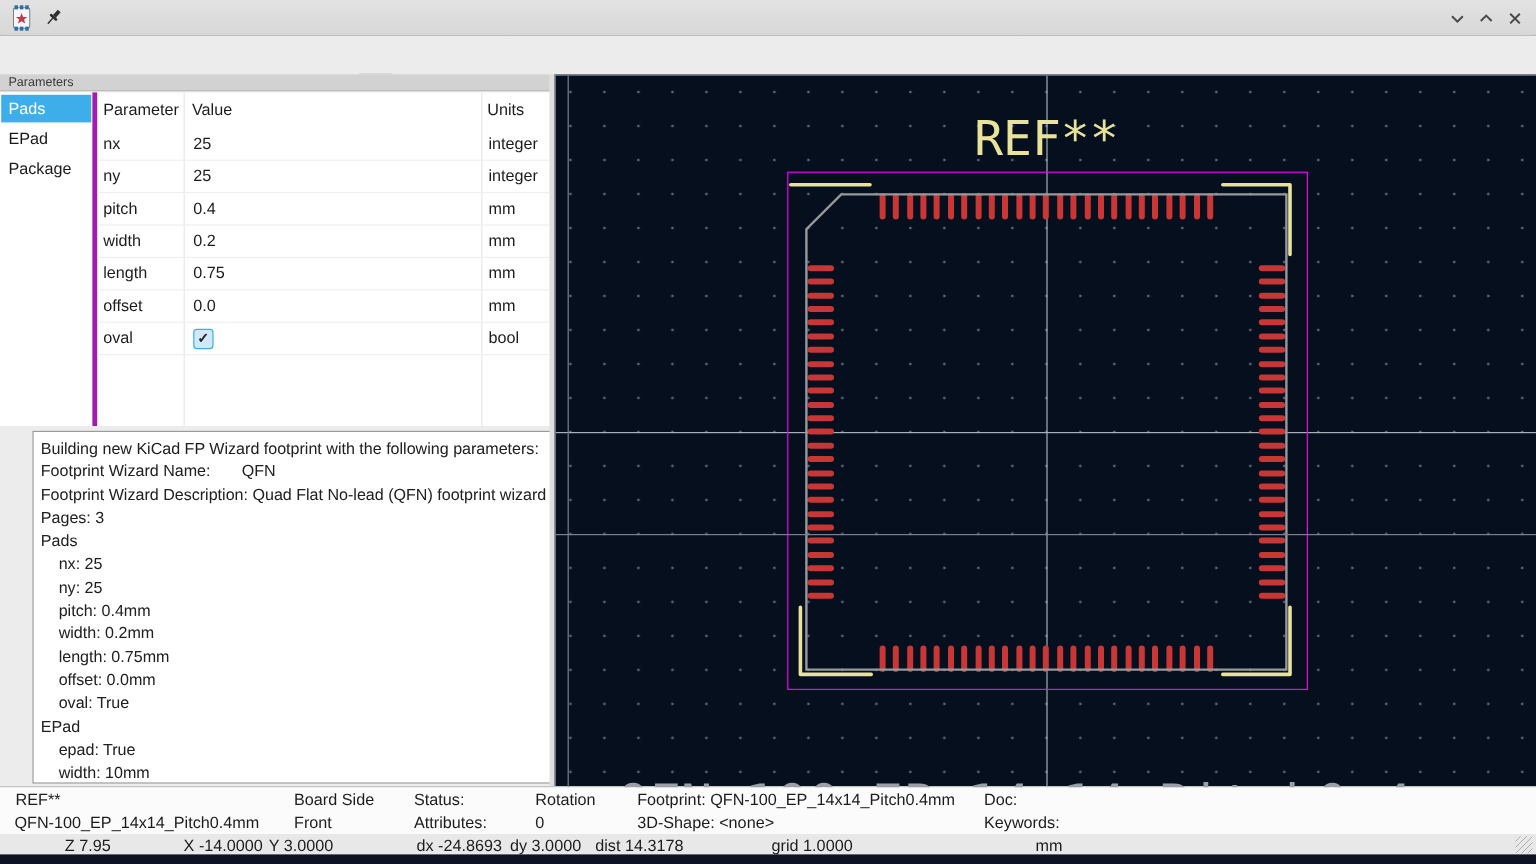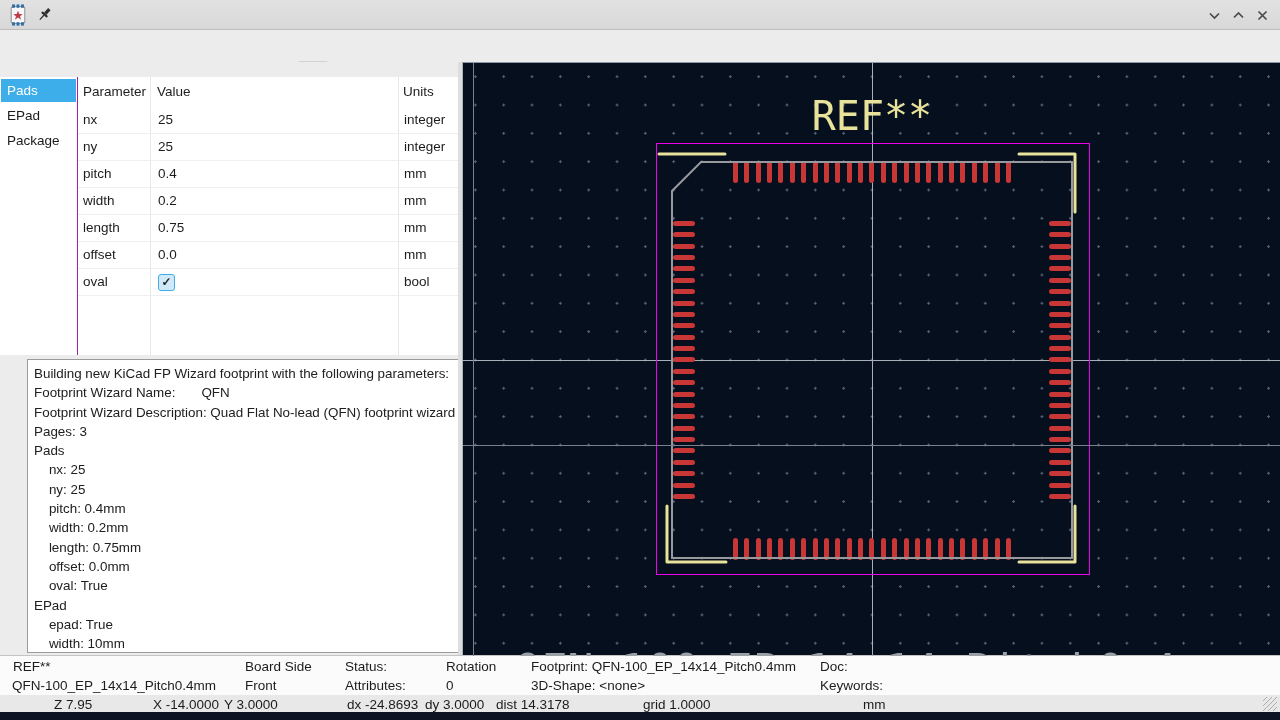--- a/index.html
+++ b/index.html
@@ -20,21 +20,21 @@
   .tsep{position:absolute;top:33px;width:1px;height:25px;background:#c6c6c6;}
   
   .leftpanel{position:absolute;left:0;top:62px;width:458px;height:593px;background:#ececec;}
   .params-header{position:absolute;left:0;top:0;width:458px;height:14px;background:#d2d2d2;
      border-bottom:1px solid #bcbcbc;box-sizing:border-box;font-size:10.5px;color:#3a3a3a;
      padding:1px 0 0 7px;}
   .pagelist{position:absolute;left:0;top:15px;width:77px;height:278px;background:#fff;}
   .page-item{height:23px;line-height:23px;margin:2px 1px 0 1px;padding-left:6px;font-size:13.5px;color:#1a1a1a;}
   .page-item.selected{background:#3daee9;color:#fff;}
   .ptable{position:absolute;left:77px;top:15px;width:381px;height:278px;background:#fff;
-     border-left:1px solid #a21caf;box-sizing:border-box;}
+     border-left:4px solid #a21caf;box-sizing:border-box;}
   .pt-col-sep{position:absolute;top:0;bottom:0;width:1px;background:#e7e7e7;}
   .pt-head{position:absolute;top:0;height:30px;line-height:30px;font-size:13.5px;color:#1c1c1c;}
   .pt-row{position:absolute;left:0;width:100%;height:27px;border-bottom:1px solid #efefef;box-sizing:border-box;}
   .pt-cell{position:absolute;top:0;height:27px;line-height:26px;font-size:13.5px;color:#1c1c1c;white-space:nowrap;}
   .checkbox{position:absolute;left:80px;top:5px;width:15px;height:15px;border:1.5px solid #3daee9;
      border-radius:3px;background:#cfe9f8;text-align:center;line-height:14px;font-size:12px;color:#232629;font-weight:bold;}
   .console{position:absolute;left:2px;top:297px;width:454px;height:294px;background:#fff;
      border:1px solid #9b9b9b;box-sizing:border-box;padding:4px 6px;overflow:hidden;
      font-size:13.4px;line-height:19.3px;color:#202020;white-space:pre;margin-left:25px;}
   .vsplit{position:absolute;left:458px;top:62px;width:4px;height:593px;background:#dedede;}
@@ -199,20 +199,21 @@
         <rect x="5" y="8.5" width="11" height="3" fill="#5a5f66"></rect>
         <rect x="5" y="13" width="14" height="3" fill="#5a5f66"></rect>
         <rect x="5" y="17.5" width="8" height="3" fill="#5a5f66"></rect>
         <circle cx="18.5" cy="18.5" r="6.3" fill="#cf4250"></circle>
         <polygon points="18.5,14.4 14.8,18.4 17.2,18.4 17.2,22.3 19.8,22.3 19.8,18.4 22.2,18.4" fill="#fff"></polygon>
       </svg>
     </div>
   </div>
 
   <div class="leftpanel">
+    <div class="params-header">Parameters</div>
     <div class="pagelist">
         <div class="page-item selected">Pads</div>
         <div class="page-item">EPad</div>
         <div class="page-item">Package</div>
       </div>
     <div class="ptable">
       <div class="pt-col-sep" style="left:72px"></div>
       <div class="pt-col-sep" style="left:320px"></div>
       <div class="pt-head" style="left:5px">Parameter</div>
       <div class="pt-head" style="left:79px">Value</div>

